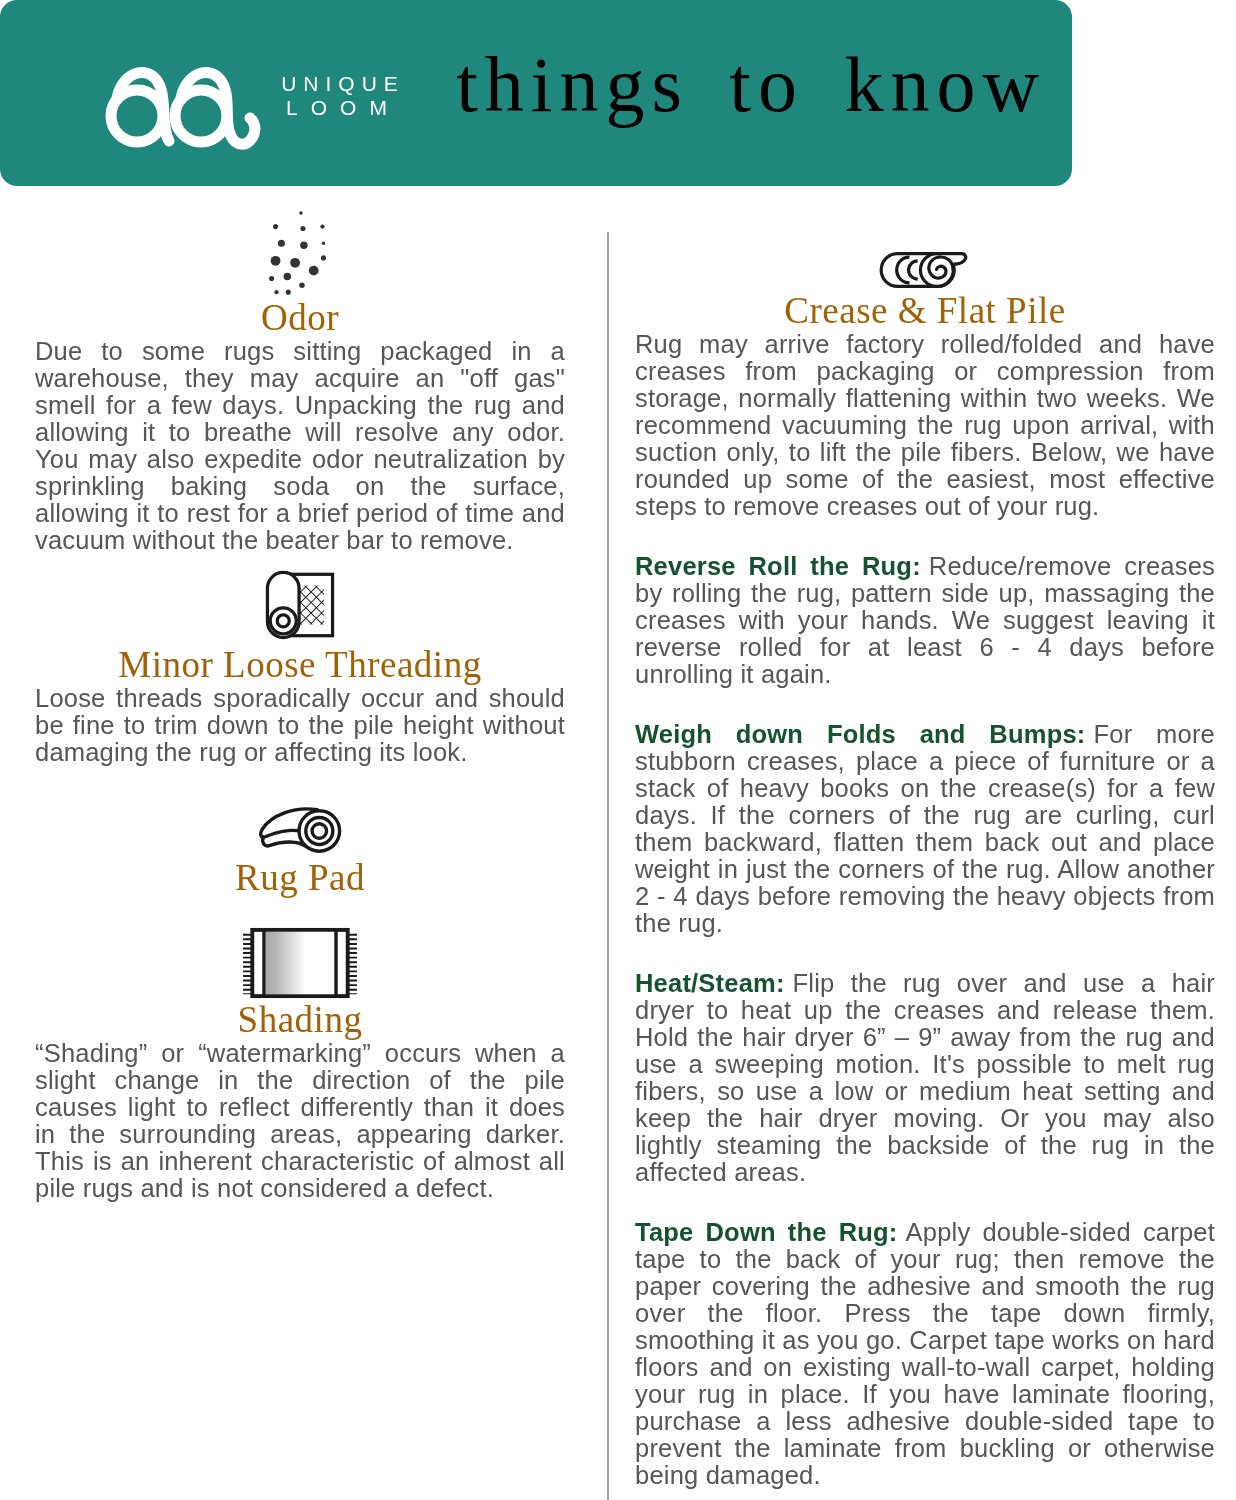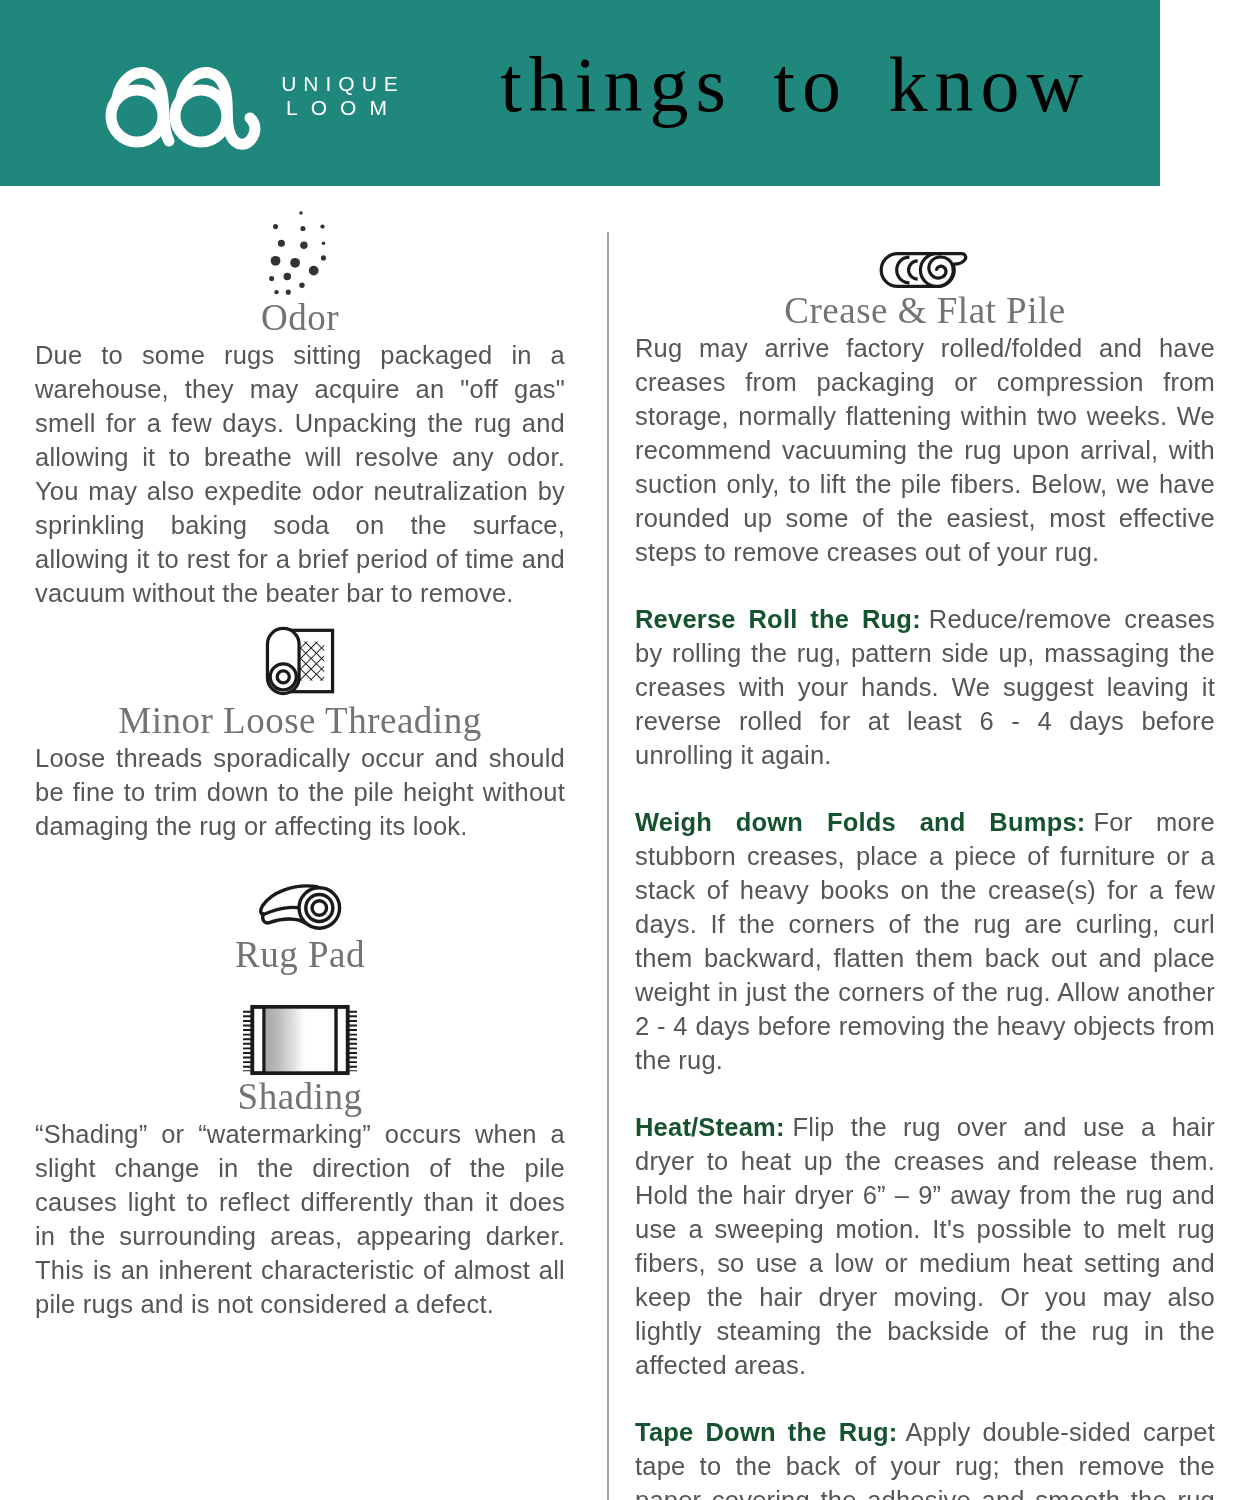--- a/index.html
+++ b/index.html
@@ -1,37 +1,37 @@
 <!DOCTYPE html>
 <html><head>
 <meta charset="utf-8">
 <style>
   html,body{margin:0;padding:0;background:#e8e8e8;}
   .page{position:relative;width:1236px;height:1500px;background:#ffffff;overflow:hidden;
         font-family:"Liberation Sans",sans-serif;margin:0 auto;}
 
   
-  .header{position:absolute;top:0;left:0;width:1160px;height:186px;background:#20877c;}
+  .header{position:absolute;top:0;left:0;width:1072px;height:186px;background:#20877c;border-radius:17px;}
   .logo-mark{position:absolute;left:103px;top:53px;}
   .brand{position:absolute;left:248px;top:72px;width:190px;color:#ffffff;text-align:center;}
   .brand .l1{font-size:21px;letter-spacing:7px;}
   .brand .l2{font-size:21px;letter-spacing:13px;}
   .header-title{position:absolute;left:455px;right:25px;top:40px;text-align:center;
         color:#000000;font-family:"Liberation Serif","DejaVu Serif",serif;
         font-size:78px;letter-spacing:7px;word-spacing:14px;font-weight:400;}
 
   
   .divider{position:absolute;left:607px;top:232px;bottom:0;width:2px;background:#a4a4a4;}
   .col-left{position:absolute;left:35px;top:186px;width:530px;}
   .col-right{position:absolute;left:635px;top:186px;width:580px;}
 
   .icon-row{text-align:center;line-height:0;}
   h2.sec{margin:0;text-align:center;font-family:"Liberation Serif","DejaVu Serif",serif;
-        font-weight:400;color:#737373;font-size:37px;line-height:40px;letter-spacing:0.5px;}
-  p.body{margin:0;text-align:justify;color:#55555a;font-size:25.5px;line-height:34px;
+        font-weight:400;color:#a16207;font-size:37px;line-height:40px;letter-spacing:0.5px;}
+  p.body{margin:0;text-align:justify;color:#55555a;font-size:25.5px;line-height:27px;
         letter-spacing:0.2px;}
   p.tip{margin:33px 0 0 0;}
   p.tip b{color:#14532d;margin-right:8px;}
 
   
   .mt22{margin-top:22px}.mt9{margin-top:9px}.mt13{margin-top:13px}
   .mt11{margin-top:11px}.mt18{margin-top:18px}.mt7{margin-top:7px}
   .mt36{margin-top:36px}.mt26{margin-top:26px}
   .mt28{margin-top:28px}.mt63{margin-top:63px}.mt6{margin-top:6px}
 

